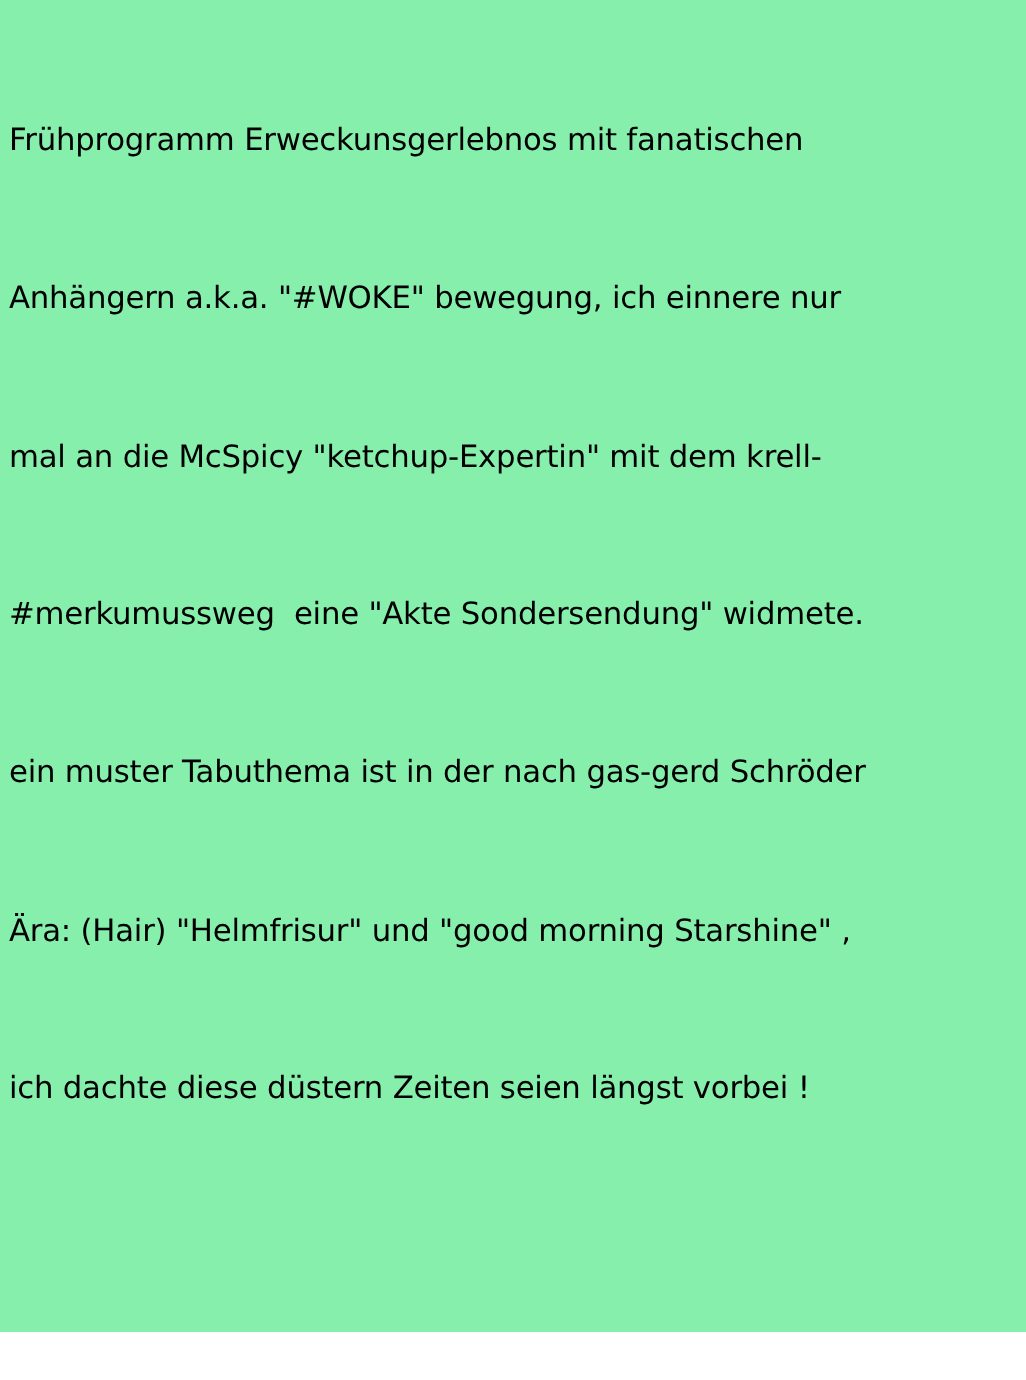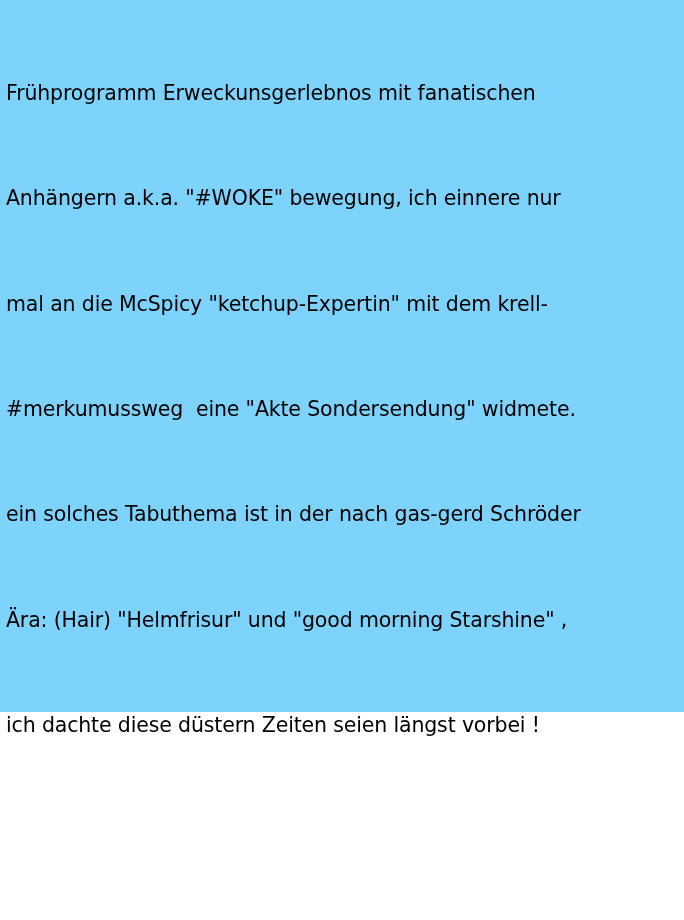--- a/index.html
+++ b/index.html
@@ -8,24 +8,24 @@
     background: #ffffff;
   }
   body {
     width: 684px;
     height: 920px;
     overflow: hidden;
     font-family: "DejaVu Sans", sans-serif;
   }
   #page {
     width: 684px;
-    height: 712px;
+    height: 888px;
     box-sizing: border-box;
     padding: 6px 4px 0 6px;
-    background: #7dd3fc;
+    background: #86efac;
   }
   .text-block {
     color: #000000;
     font-family: "DejaVu Sans", sans-serif;
     font-size: 20.5px;
     line-height: 35.1px;
     letter-spacing: -0.15px;
     white-space: pre-wrap;
     word-break: normal;
   }
@@ -36,21 +36,21 @@
 </style>
 </head>
 <body>
 
 <div id="page">
   <div class="text-block">
     <span class="line">Frühprogramm Erweckunsgerlebnos mit fanatischen</span>
     <span class="line">Anhängern a.k.a. "#WOKE" bewegung, ich einnere nur</span>
     <span class="line">mal an die McSpicy "ketchup-Expertin" mit dem krell-</span>
     <span class="line">#merkumussweg  eine "Akte Sondersendung" widmete.</span>
-    <span class="line">ein solches Tabuthema ist in der nach gas-gerd Schröder</span>
+    <span class="line">ein muster Tabuthema ist in der nach gas-gerd Schröder</span>
     <span class="line">Ära: (Hair) "Helmfrisur" und "good morning Starshine" ,</span>
     <span class="line">ich dachte diese düstern Zeiten seien längst vorbei !</span>
     
     
     
     
     
     
     
     

